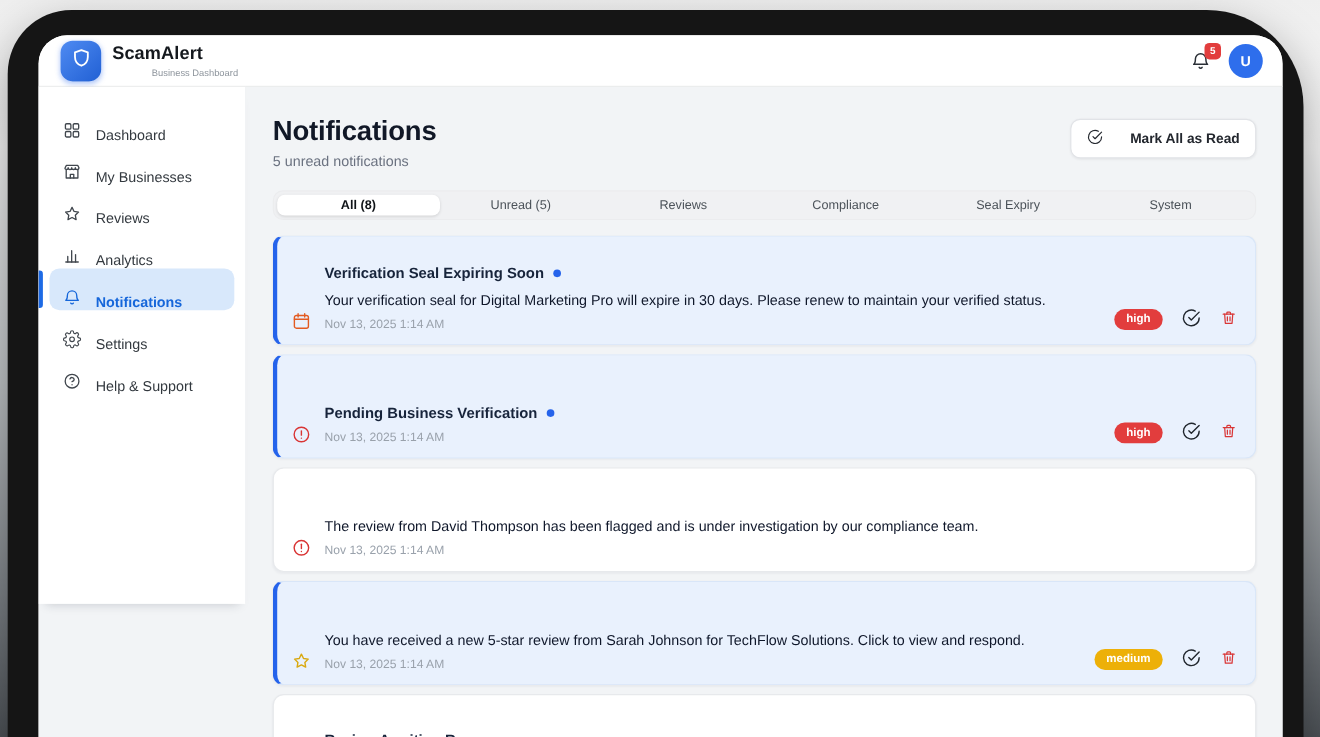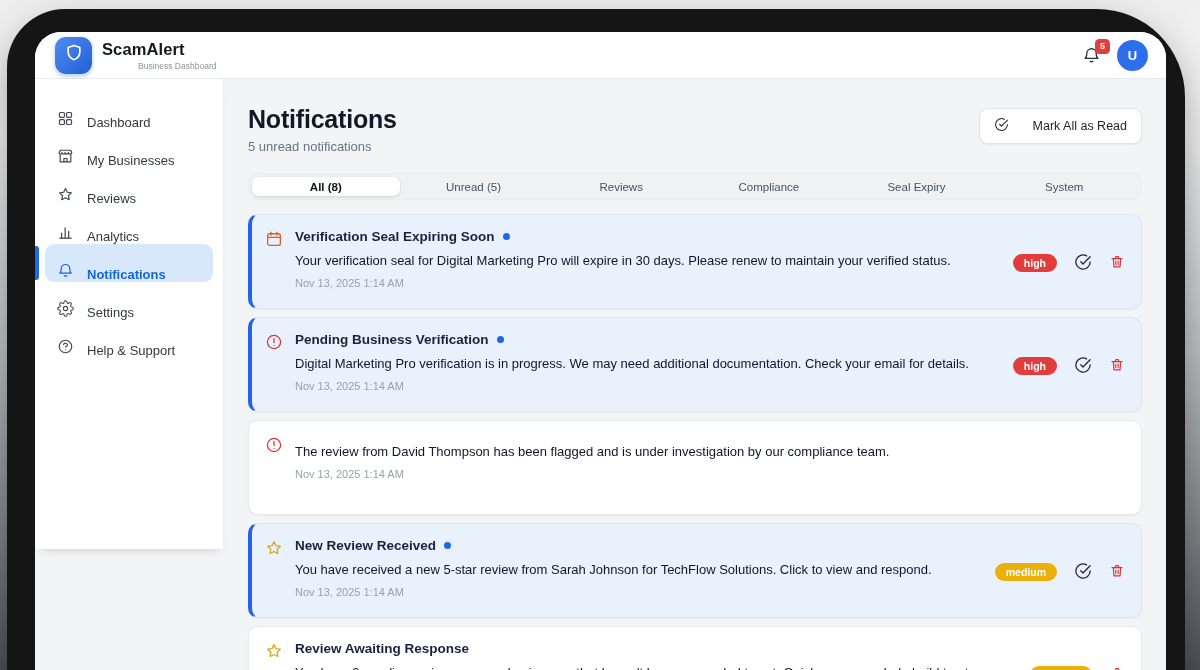--- a/index.html
+++ b/index.html
@@ -74,40 +74,41 @@
     background:#1d6ae5; border-radius:0 3px 3px 0;
   }
   
   .main { flex:1; padding:26px 24px 0; min-width:0; }
   .title-row { display:flex; align-items:flex-start; justify-content:space-between; }
   .page-title { font-size:25px; font-weight:800; color:#111827; letter-spacing:-.2px; }
   .page-sub { font-size:13px; color:#6b7280; margin-top:5px; }
   .mark-all {
     display:flex; align-items:center; gap:24px; padding:8px 14px; margin-top:3px;
     background:#fff; border:1px solid #e1e3e7; border-radius:9px; cursor:pointer;
-    font-size:12.5px; font-weight:400; color:#23272e;
+    font-size:12.5px; font-weight:700; color:#23272e;
     box-shadow:0 1px 2px rgba(0,0,0,.05);
   }
   .mark-all svg { width:15px; height:15px; color:#23272e; }
   
   .tabs {
     margin-top:19px; background:#f0f1f3; border:1px solid #ebecee; border-radius:9px;
     padding:3px; display:flex; height:27px;
   }
   .tab {
     flex:1; display:flex; align-items:center; justify-content:center;
     font-size:11.5px; color:#4b5259; border-radius:7px; cursor:pointer;
   }
   .tab.active { background:#fff; font-weight:700; color:#101418; box-shadow:0 1px 3px rgba(0,0,0,.13); }
   
   .cards { margin-top:14px; display:flex; flex-direction:column; gap:8px; }
   .card {
-    border-radius:10px; padding:14px 16px 12px; min-height:95px;
+    border-radius:10px; padding:26px 16px 12px; min-height:95px;
     display:flex; gap:12px; background:#fff; border:1px solid #e7e9ec;
     box-shadow:0 1px 2px rgba(20,30,50,.04);
+    align-items:flex-end;
   }
   .card.unread { background:#e9f1fd; border:1px solid #d9e6f8; border-left:4px solid #2563eb; padding-left:13px; }
   .type-ic { width:18px; height:18px; flex:0 0 18px; margin-top:1px; }
   .type-ic.orange { color:#e35b22; }
   .type-ic.red { color:#d93434; }
   .type-ic.yellow { color:#d9a911; }
   .card-body { flex:1; min-width:0; }
   .card-top { display:flex; align-items:center; }
   .card-title { font-size:13.5px; font-weight:700; color:#17243b; }
   .dot { width:7px; height:7px; border-radius:50%; background:#2563eb; display:inline-block; margin-left:8px; }
@@ -299,21 +300,20 @@
                 <circle cx="12" cy="12" r="8.8"></circle>
                 <path d="M12 7.6v5.2"></path>
                 <path d="M12 16.4h.01"></path>
               </svg>
           </span>
           <div class="card-body">
             <div class="card-top">
               <span class="card-title">Pending Business Verification</span>
               <span class="dot"></span>
             </div>
-            <div class="card-desc">Digital Marketing Pro verification is in progress. We may need additional documentation. Check your email for details.</div>
             <div class="card-time">Nov 13, 2025 1:14 AM</div>
           </div>
           <div class="card-actions">
             <span class="badge b-high">high</span>
             <button class="icon-btn check">
               <span><svg viewBox="0 0 24 24" class="ic">
                     <path d="M21.5 12a9.5 9.5 0 11-4.7-8.2"></path>
                     <path d="M9 11.6l3 3 9.5-9.6"></path>
                   </svg></span>
             </button>
@@ -342,24 +342,20 @@
           </div>
         </div>
 
         <div class="card unread">
           <span class="type-ic yellow">
             <svg viewBox="0 0 24 24" class="ic">
                 <path d="M12 3.6l2.6 5.2 5.7.8-4.1 4 1 5.7-5.2-2.7-5.2 2.7 1-5.7-4.1-4 5.7-.8z"></path>
               </svg>
           </span>
           <div class="card-body">
-            <div class="card-top">
-              <span class="card-title">New Review Received</span>
-              <span class="dot"></span>
-            </div>
             <div class="card-desc">You have received a new 5-star review from Sarah Johnson for TechFlow Solutions. Click to view and respond.</div>
             <div class="card-time">Nov 13, 2025 1:14 AM</div>
           </div>
           <div class="card-actions">
             <span class="badge b-medium">medium</span>
             <button class="icon-btn check">
               <span><svg viewBox="0 0 24 24" class="ic">
                     <path d="M21.5 12a9.5 9.5 0 11-4.7-8.2"></path>
                     <path d="M9 11.6l3 3 9.5-9.6"></path>
                   </svg></span>

